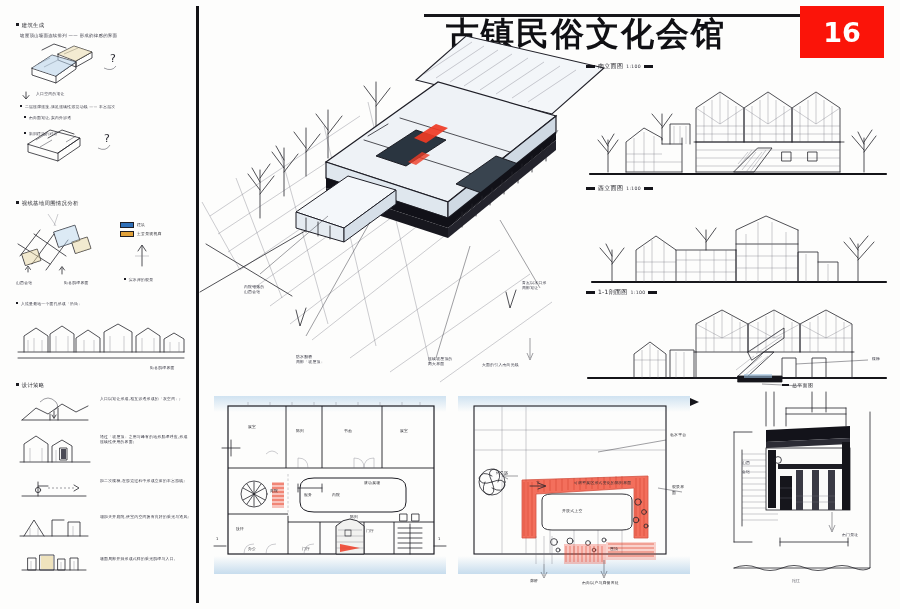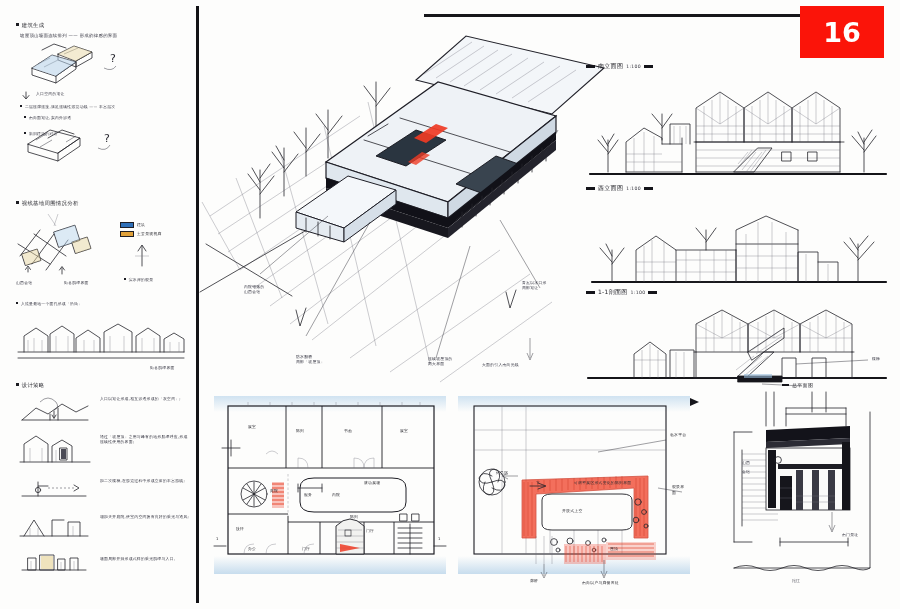--- a/index.html
+++ b/index.html
@@ -41,20 +41,21 @@
   .wash-b{position:absolute;background:linear-gradient(0deg,rgba(163,199,228,.6),rgba(163,199,228,0));pointer-events:none;}
 
   svg{overflow:visible;display:block;}
 </style>
 </head>
 <body>
 
 <div id="board">
 
   <div class="abs" id="title-rule"></div>
+  <div class="abs hw" id="title-text">古镇民俗文化会馆</div>
   <div class="abs" id="page-badge">
     <span>16</span>
   </div>
 
   <div class="abs" id="divider-left"></div>
 
   <div class="abs" style="left:0;top:0;width:196px;height:609px;">
 
     <div class="abs hw sm" style="left:16px;top:22px;">
       <span class="bullet"></span><span>建筑生成</span>

